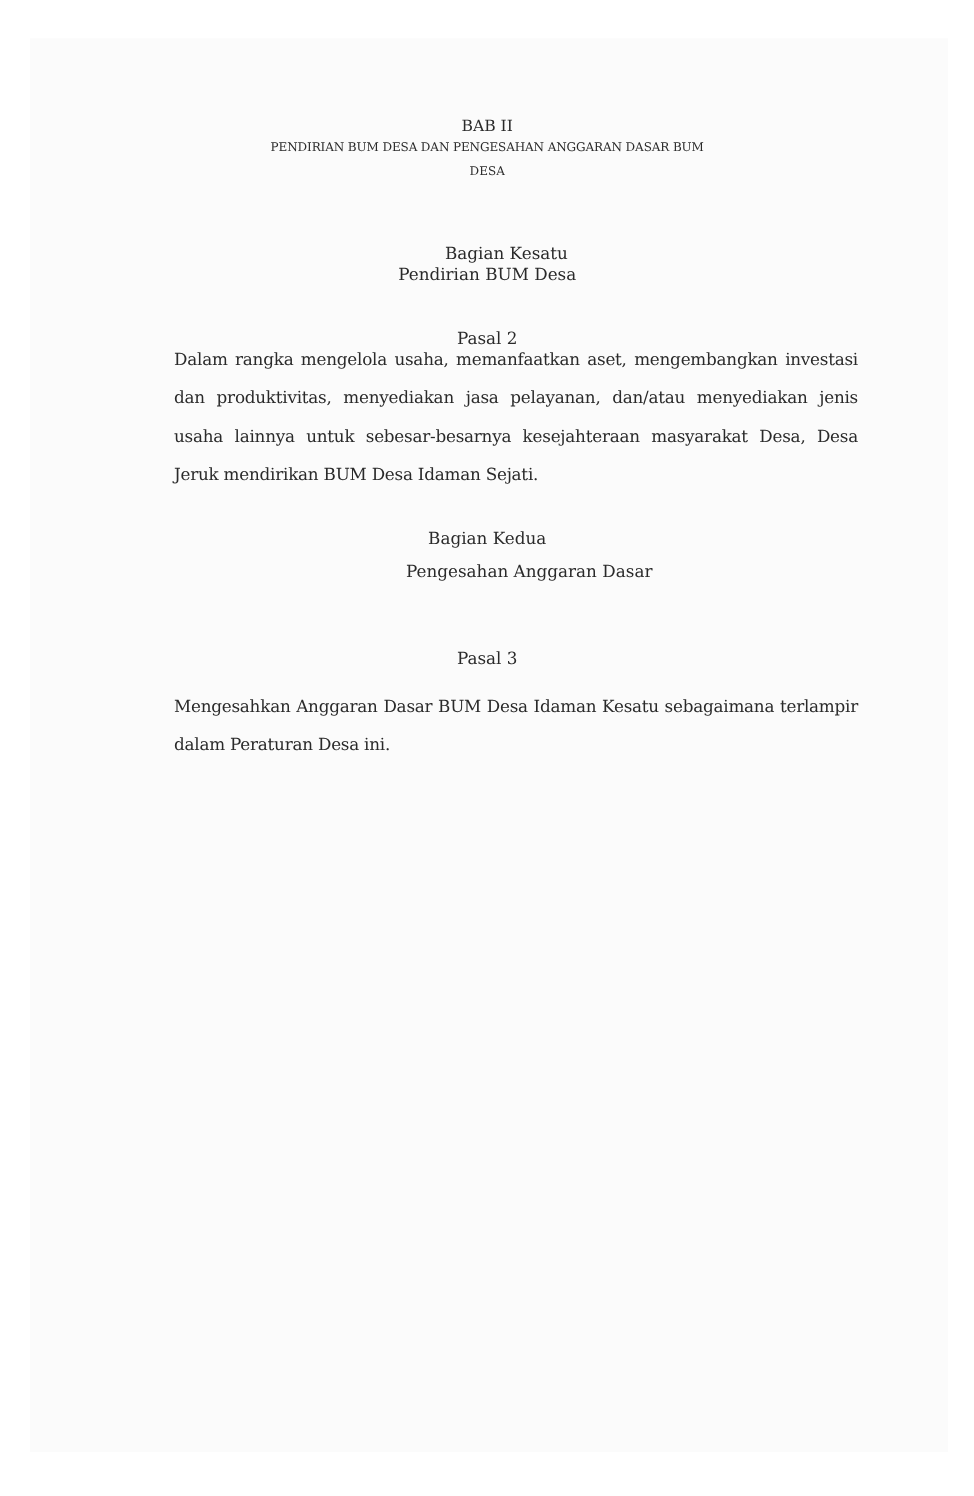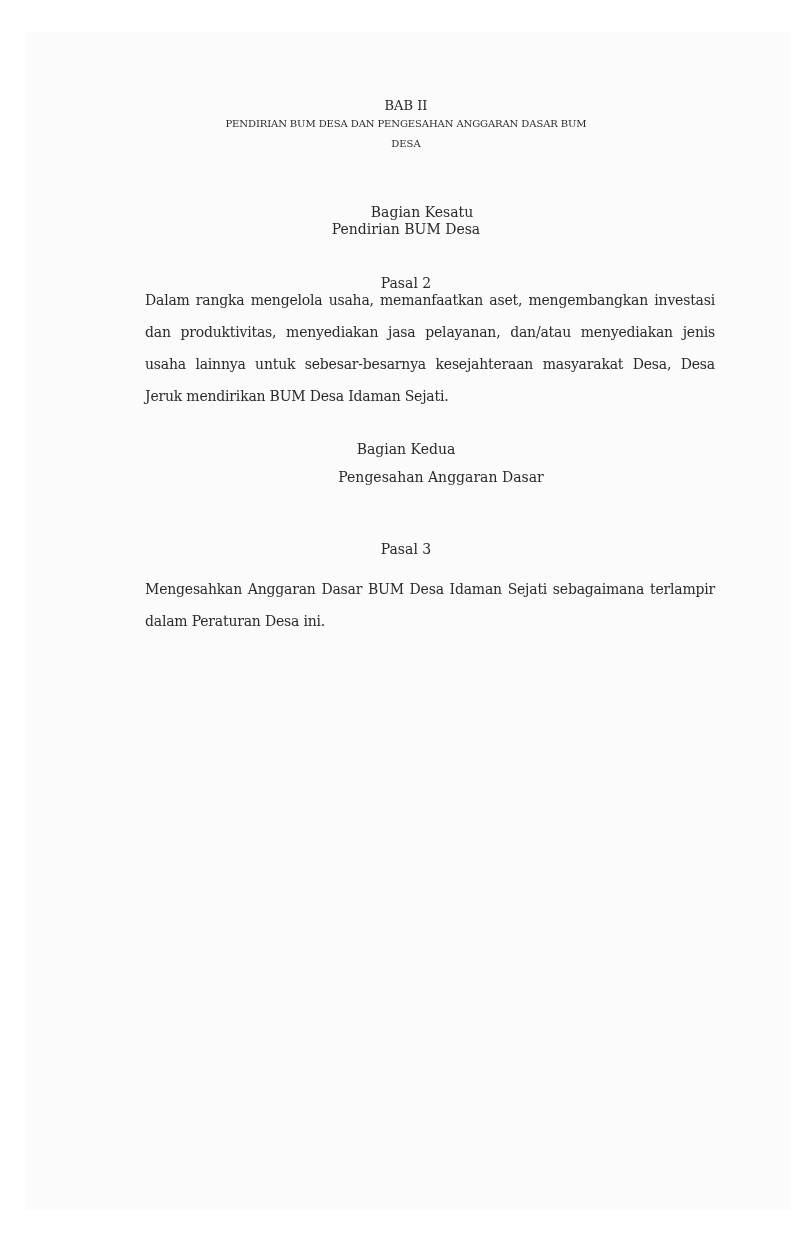--- a/index.html
+++ b/index.html
@@ -31,13 +31,13 @@
 <div class="center h-title2">DESA</div>
 
 <div class="center t" style="top:202px;padding-left:16px;">Bagian Kesatu</div>
 <div class="center t" style="top:219px;">Pendirian BUM Desa</div>
 <div class="center t" style="top:273px;text-align:center;">Pasal 2</div>
 <div class="para" style="top:284px;">Dalam rangka mengelola usaha, memanfaatkan aset, mengembangkan investasi dan produktivitas, menyediakan jasa pelayanan, dan/atau menyediakan jenis usaha lainnya untuk sebesar-besarnya kesejahteraan masyarakat Desa, Desa Jeruk mendirikan BUM Desa Idaman Sejati.</div>
 
 <div class="center t" style="top:439px;">Bagian Kedua</div>
 <div class="center t" style="top:467px;margin-left:35px;">Pengesahan Anggaran Dasar</div>
 <div class="center t" style="top:497px;margin-top:42px;">Pasal 3</div>
-<div class="para" style="top:573px;">Mengesahkan Anggaran Dasar BUM Desa Idaman Sejati sebagaimana terlampir dalam Peraturan Desa ini.</div>
+<div class="para" style="top:573px;">Mengesahkan Anggaran Dasar BUM Desa Idaman Kesatu sebagaimana terlampir dalam Peraturan Desa ini.</div>
 
 </body></html>

